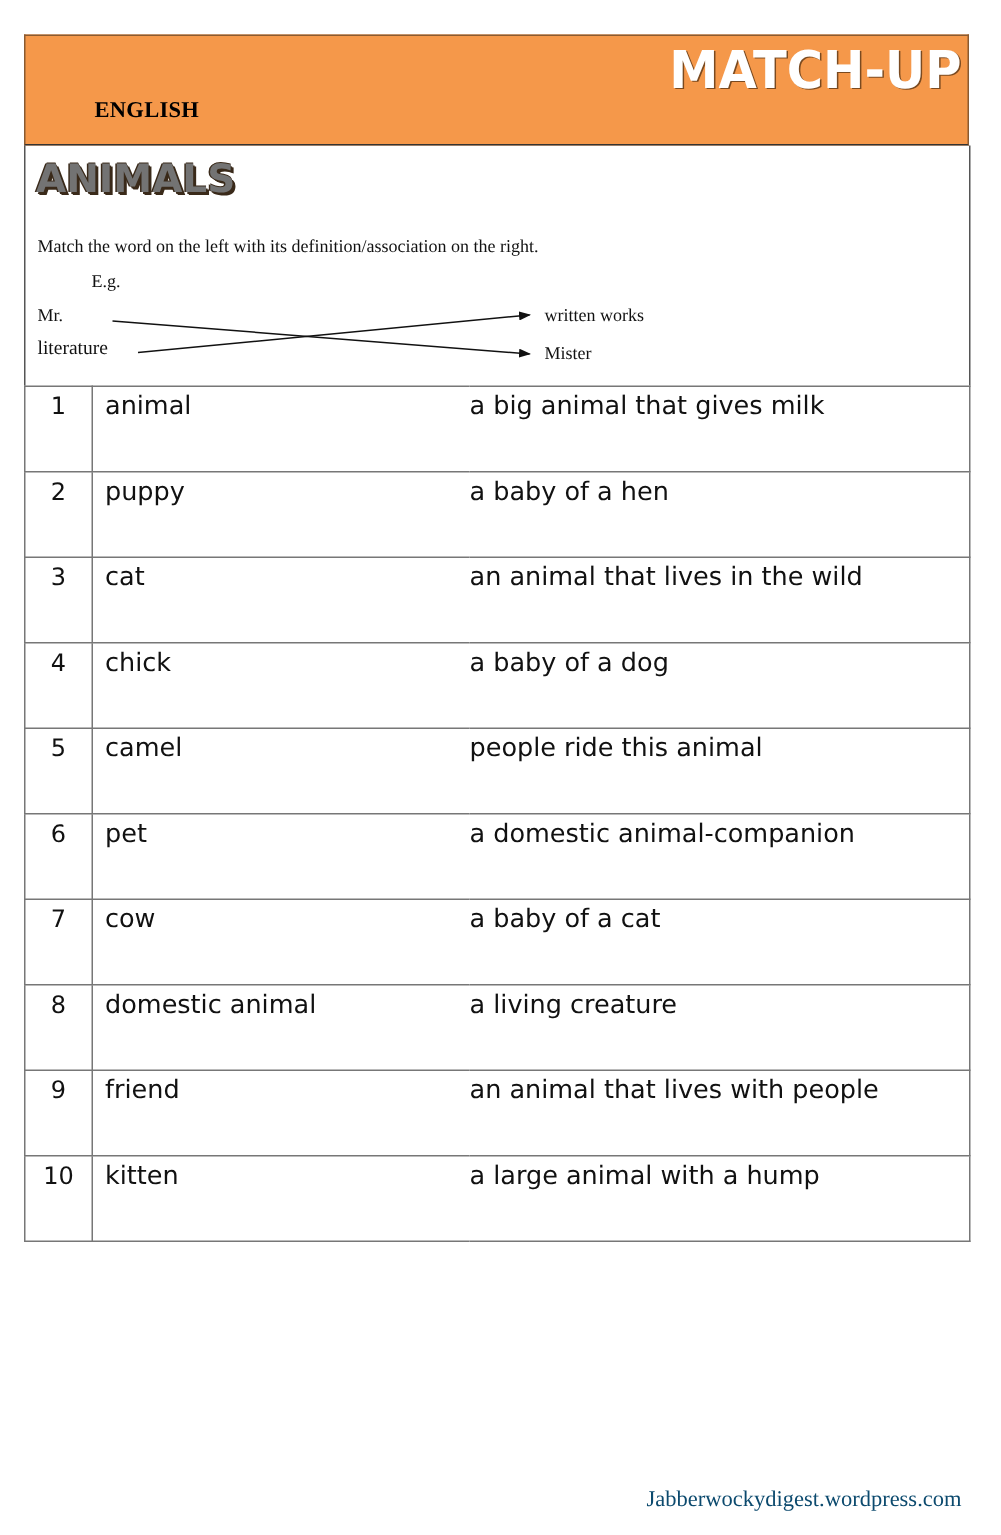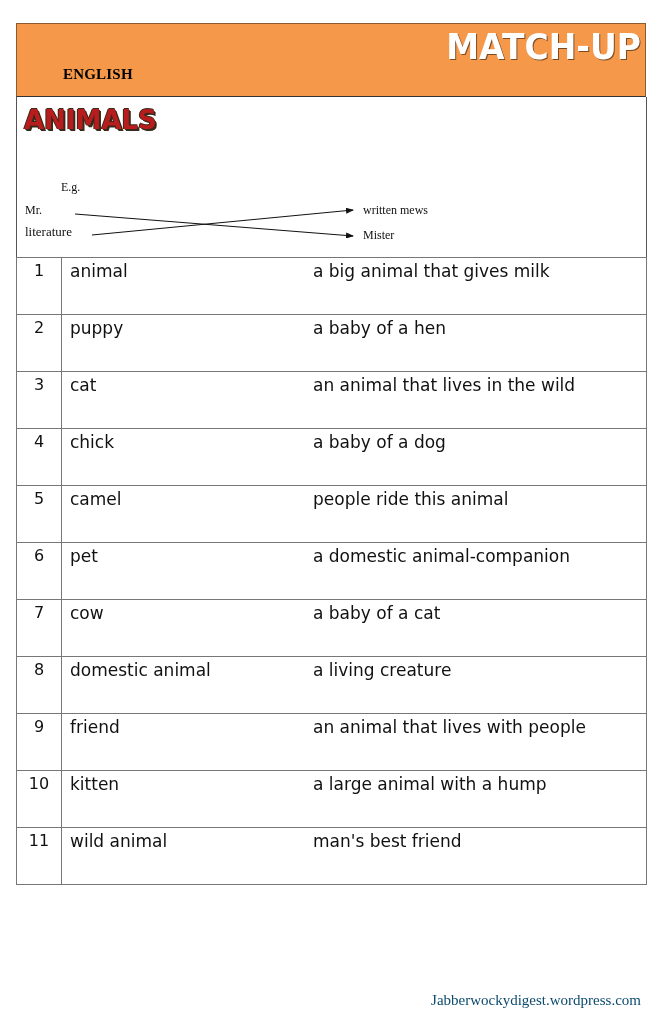--- a/index.html
+++ b/index.html
@@ -8,21 +8,21 @@
   .header { position: absolute; left: 16px; top: 23px; width: 630px; height: 74px;
             background: #f5984a; border: 1px solid #8a5a30; border-bottom: 1px solid #333; box-sizing: border-box; }
   .header .subject { position: absolute; left: 46px; top: 42px; font-family: "Liberation Serif", serif;
             font-weight: bold; font-size: 15px; color: #000000; letter-spacing: 0.2px; }
   .header .title { position: absolute; right: 4px; top: 3px; font-family: "DejaVu Sans", sans-serif;
             font-weight: 900; font-size: 33px; color: #ffffff; letter-spacing: 0px;
             text-shadow: 1px 1px 0 #7a4a20; transform: scaleY(1.05); }
   .intro { position: absolute; left: 16px; top: 97px; width: 631px; height: 160px;
            border-left: 1px solid #555; border-right: 1px solid #555; box-sizing: border-box; }
   .intro .topic { position: absolute; left: 7px; top: 8px; font-family: "DejaVu Sans", sans-serif;
-           font-weight: 900; font-size: 26px; color: #b91c1c; letter-spacing: 0px;
+           font-weight: 900; font-size: 26px; color: #737373; letter-spacing: 0px;
            text-shadow: 1px 1px 0 #3a2a1a, -1px 0 0 #3a2a1a, 0 -1px 0 #3a2a1a, 2px 2px 0 #3a2a1a; }
   .intro .instr { position: absolute; left: 8px; top: 60px; font-size: 12px; }
   .intro .eg { position: absolute; left: 8px; top: 83px; font-size: 12px; margin-left: 36px; }
   .intro .ex-l1 { position: absolute; left: 8px; top: 106px; font-size: 12px; text-align: right; }
   .intro .ex-l2 { position: absolute; left: 8px; top: 127px; font-size: 13px; }
   .intro .ex-r1 { position: absolute; left: 346px; top: 106px; font-size: 12px; }
   .intro .ex-r2 { position: absolute; left: 346px; top: 131px; font-size: 12px; }
   .intro svg { position: absolute; left: 0; top: 0; }
   table.match { position: absolute; left: 16px; top: 257px; width: 631px; border-collapse: collapse; }
   table.match td { border-top: 1px solid #777; border-bottom: 1px solid #777; height: 53px;
@@ -37,24 +37,25 @@
 </head>
 <body>
 
 <div class="header">
   <div class="subject">ENGLISH</div>
   <div class="title">MATCH-UP</div>
 </div>
 
 <div class="intro">
   <div class="topic">ANIMALS</div>
+  <div class="instr">Match the word on the left with its definition/association on the right.</div>
   <div class="eg">E.g.</div>
   <div class="ex-l1">Mr.</div>
   <div class="ex-l2">literature</div>
-  <div class="ex-r1">written mews</div>
+  <div class="ex-r1">written works</div>
   <div class="ex-r2">Mister</div>
   <svg width="631" height="160">
     <defs>
       <marker id="ah" markerWidth="8" markerHeight="6" refX="7" refY="3" orient="auto">
         <path d="M0,0 L8,3 L0,6 Z" fill="#111"></path>
       </marker>
     </defs>
     <line x1="58" y1="117" x2="336" y2="139" stroke="#111" stroke-width="1" marker-end="url(#ah)"></line>
     <line x1="75" y1="138" x2="336" y2="113" stroke="#111" stroke-width="1" marker-end="url(#ah)"></line>
   </svg>
@@ -105,21 +106,16 @@
     <tr>
       <td class="num">9</td>
       <td class="word">friend</td>
       <td class="def">an animal that lives with people</td>
     </tr>
     <tr>
       <td class="num">10</td>
       <td class="word">kitten</td>
       <td class="def">a large animal with a hump</td>
     </tr>
-    <tr>
-      <td class="num">11</td>
-      <td class="word">wild animal</td>
-      <td class="def">man's best friend</td>
-    </tr>
   </tbody>
 </table>
 
 <div class="footer">Jabberwockydigest.wordpress.com</div>
 
 </body></html>

